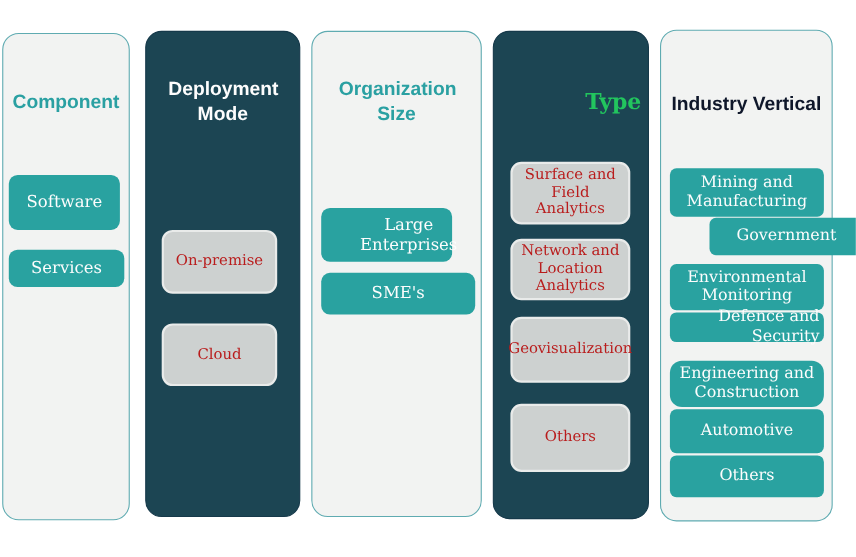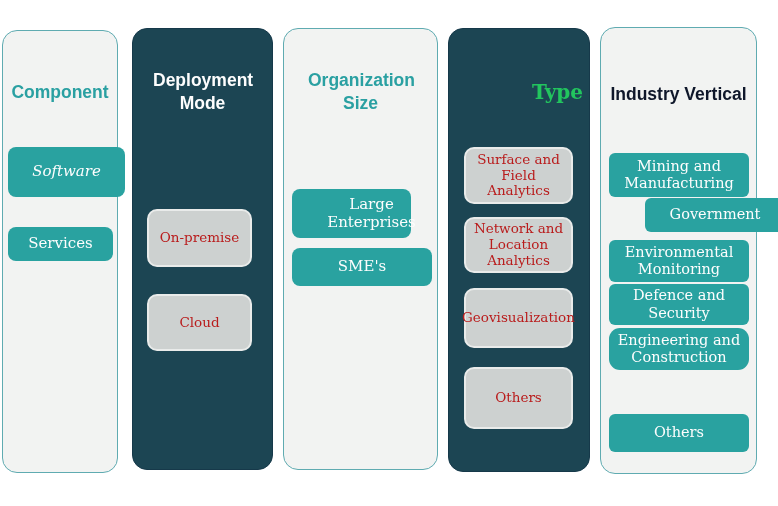--- a/index.html
+++ b/index.html
@@ -79,21 +79,21 @@
     font-size: 14.5px;
   }
 </style>
 </head>
 <body>
 
 <div class="stage">
 
   <div class="col light" style="left:2px; top:30px; width:116px; height:443px;">
     <div class="col-title teal" style="top:50px;">Component</div>
-    <div class="btn teal" style="left:5px; top:116px; width:117px; height:50px;font-style:italic;">Software</div>
+    <div class="btn teal" style="left:5px; top:128px; width:101px; height:50px;">Software</div>
     <div class="btn teal" style="left:5px; top:196px; width:105px; height:34px;">Services</div>
   </div>
 
   <div class="col dark" style="left:132px; top:28px; width:141px; height:442px;">
     <div class="col-title white" style="top:40px; padding:0 20px;">Deployment Mode</div>
     <div class="btn gray" style="left:14px; top:180px; width:105px; height:58px;">On-premise</div>
     <div class="btn gray" style="left:14px; top:265px; width:105px; height:57px;">Cloud</div>
   </div>
 
   <div class="col light" style="left:283px; top:28px; width:155px; height:442px;">
@@ -108,18 +108,19 @@
     <div class="btn gray" style="left:15px; top:188px; width:109px; height:56px;">Network and Location Analytics</div>
     <div class="btn gray" style="left:15px; top:259px; width:109px; height:60px;">Geovisualization</div>
     <div class="btn gray" style="left:15px; top:338px; width:109px; height:62px;">Others</div>
   </div>
 
   <div class="col light col5" style="left:600px; top:27px; width:157px; height:447px;">
     <div class="col-title black" style="top:55px;">Industry Vertical</div>
     <div class="btn teal" style="left:8px; top:125px; width:140px; height:44px;">Mining and Manufacturing</div>
     <div class="btn teal" style="left:8px; top:170px; width:140px; height:34px;margin-left:36px;">Government</div>
     <div class="btn teal" style="left:8px; top:212px; width:140px; height:42px;">Environmental Monitoring</div>
-    <div class="btn teal" style="left:8px; top:256px; width:140px; height:41px;">Defence and Security</div>
+    <div class="btn teal" style="left:8px; top:256px; width:140px; height:27px;text-align:right;">Defence and Security</div>
     <div class="btn teal" style="left:8px; top:300px; width:140px; height:42px;border-radius:11px;">Engineering and Construction</div>
+    <div class="btn teal" style="left:8px; top:344px; width:140px; height:40px;">Automotive</div>
     <div class="btn teal" style="left:8px; top:386px; width:140px; height:38px;">Others</div>
   </div>
 
 </div>
 
 </body></html>

